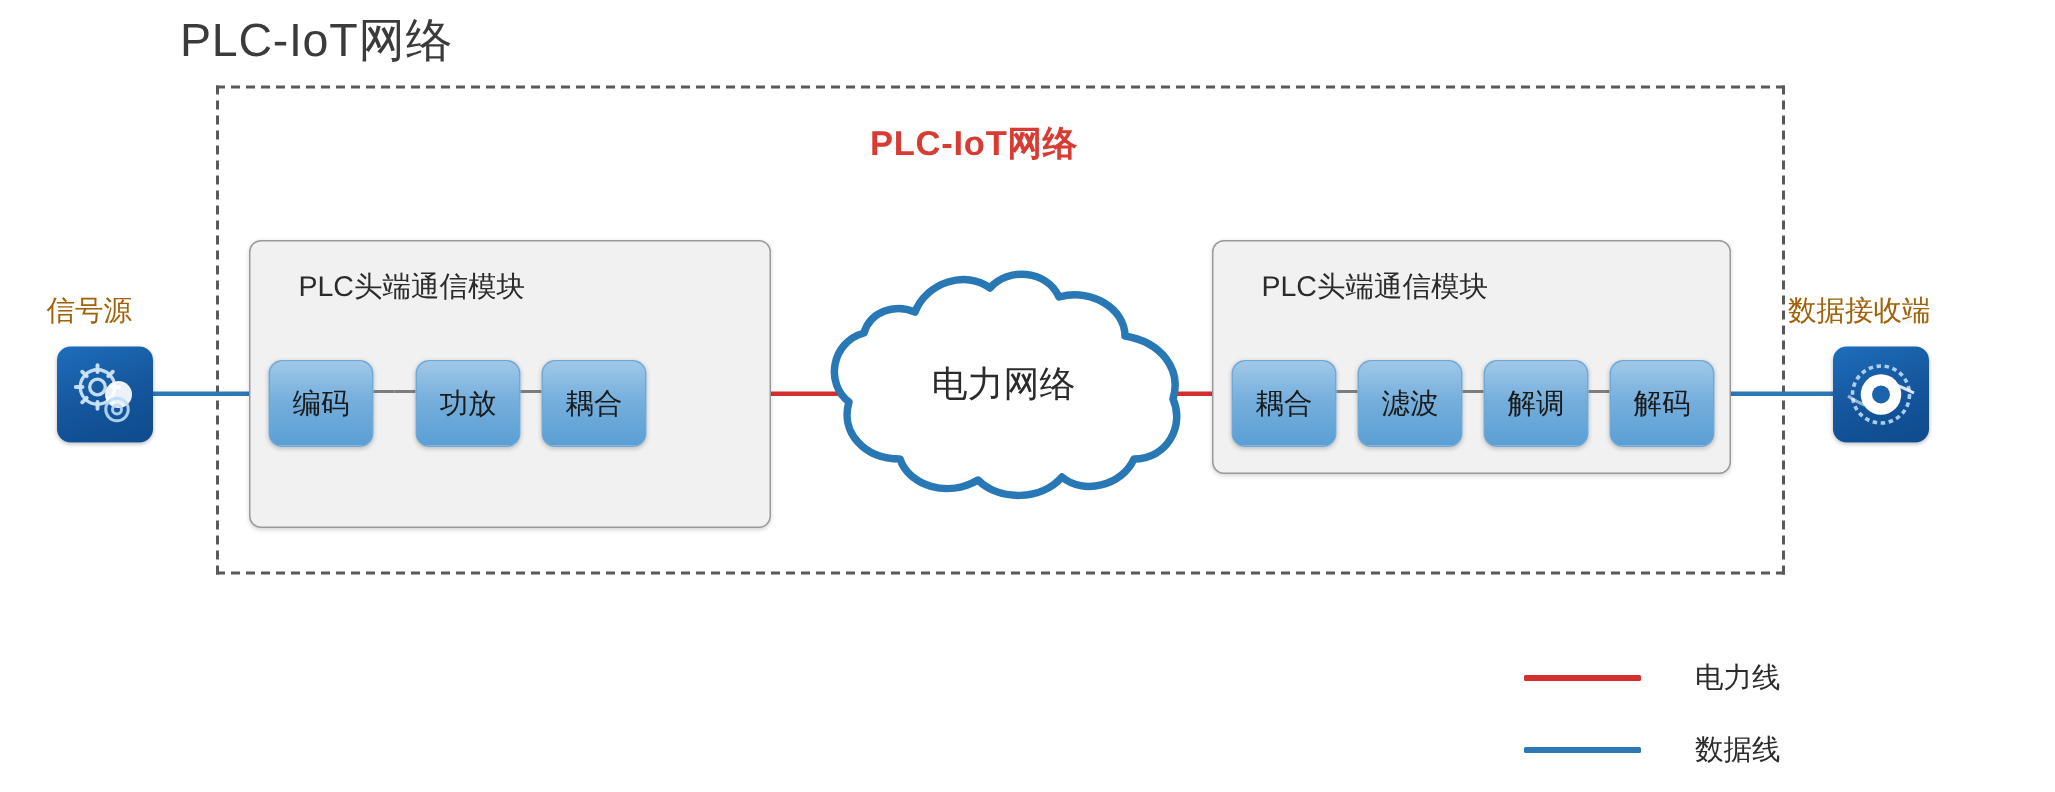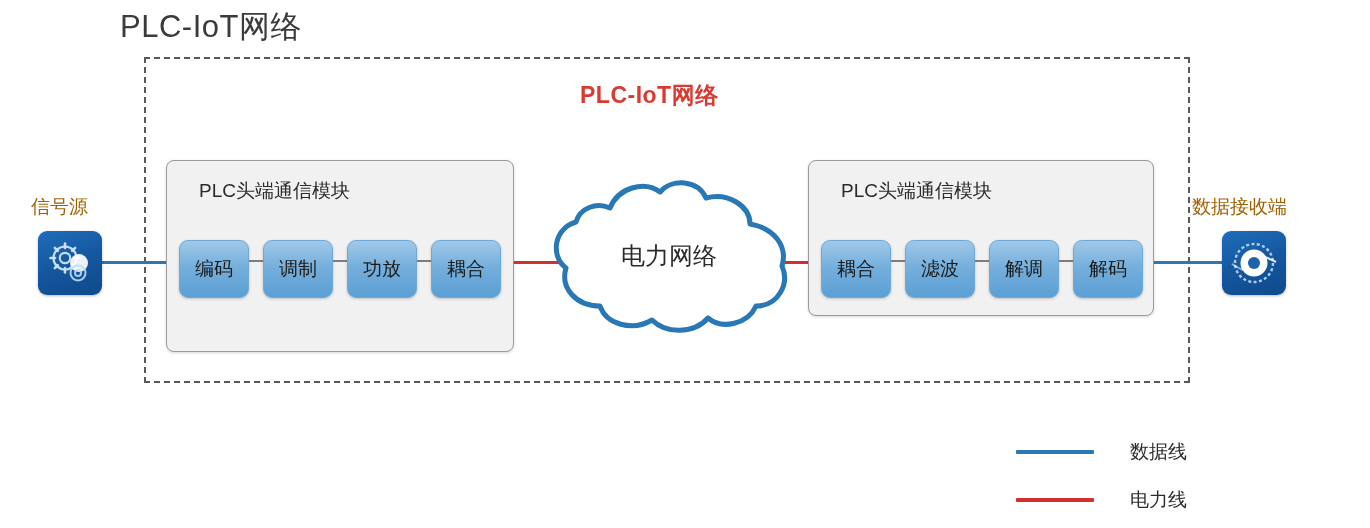--- a/index.html
+++ b/index.html
@@ -221,21 +221,20 @@
         <circle cx="31" cy="32" r="3"></circle>
       </g>
     </svg>
   </div>
 
   <div class="module" id="module-head">
     <div class="module-title">PLC头端通信模块</div>
     <div class="stage-row">
       <div class="stage-block">编码</div>
       <div class="stage-connector"></div>
-      <div class="stage-block">调制</div>
       <div class="stage-connector"></div>
       <div class="stage-block">功放</div>
       <div class="stage-connector"></div>
       <div class="stage-block">耦合</div>
     </div>
   </div>
 
   <div id="cloud-wrap">
     <svg width="258" height="168" viewBox="0 0 258 168">
       <path d="M70,36
@@ -273,22 +272,22 @@
       <circle cx="23" cy="23" r="19" fill="none" stroke="#bcdcf5" stroke-width="2.4" stroke-dasharray="3 2.4" opacity="0.9"></circle>
       <circle cx="23" cy="23" r="13.5" fill="#ffffff"></circle>
       <circle cx="23" cy="23" r="6" fill="#1b63ad"></circle>
       <path d="M34,17 C39,19 43,21 45,22" fill="none" stroke="#ffffff" stroke-width="2" opacity="0.85"></path>
       <path d="M12,30 C7,28 4,26 1,24" fill="none" stroke="#ffffff" stroke-width="2" opacity="0.55"></path>
     </svg>
   </div>
 
   <div class="legend">
     <div class="legend-row">
+      <span class="legend-swatch" style="background:#d32f2f"></span>
+      <span class="legend-text">电力线</span>
+    </div>
+    <div class="legend-row">
       <span class="legend-swatch" style="background:#2e77b5"></span>
       <span class="legend-text">数据线</span>
     </div>
-    <div class="legend-row">
-      <span class="legend-swatch" style="background:#d32f2f"></span>
-      <span class="legend-text">电力线</span>
-    </div>
   </div>
 
 </div>
 
 </body></html>

